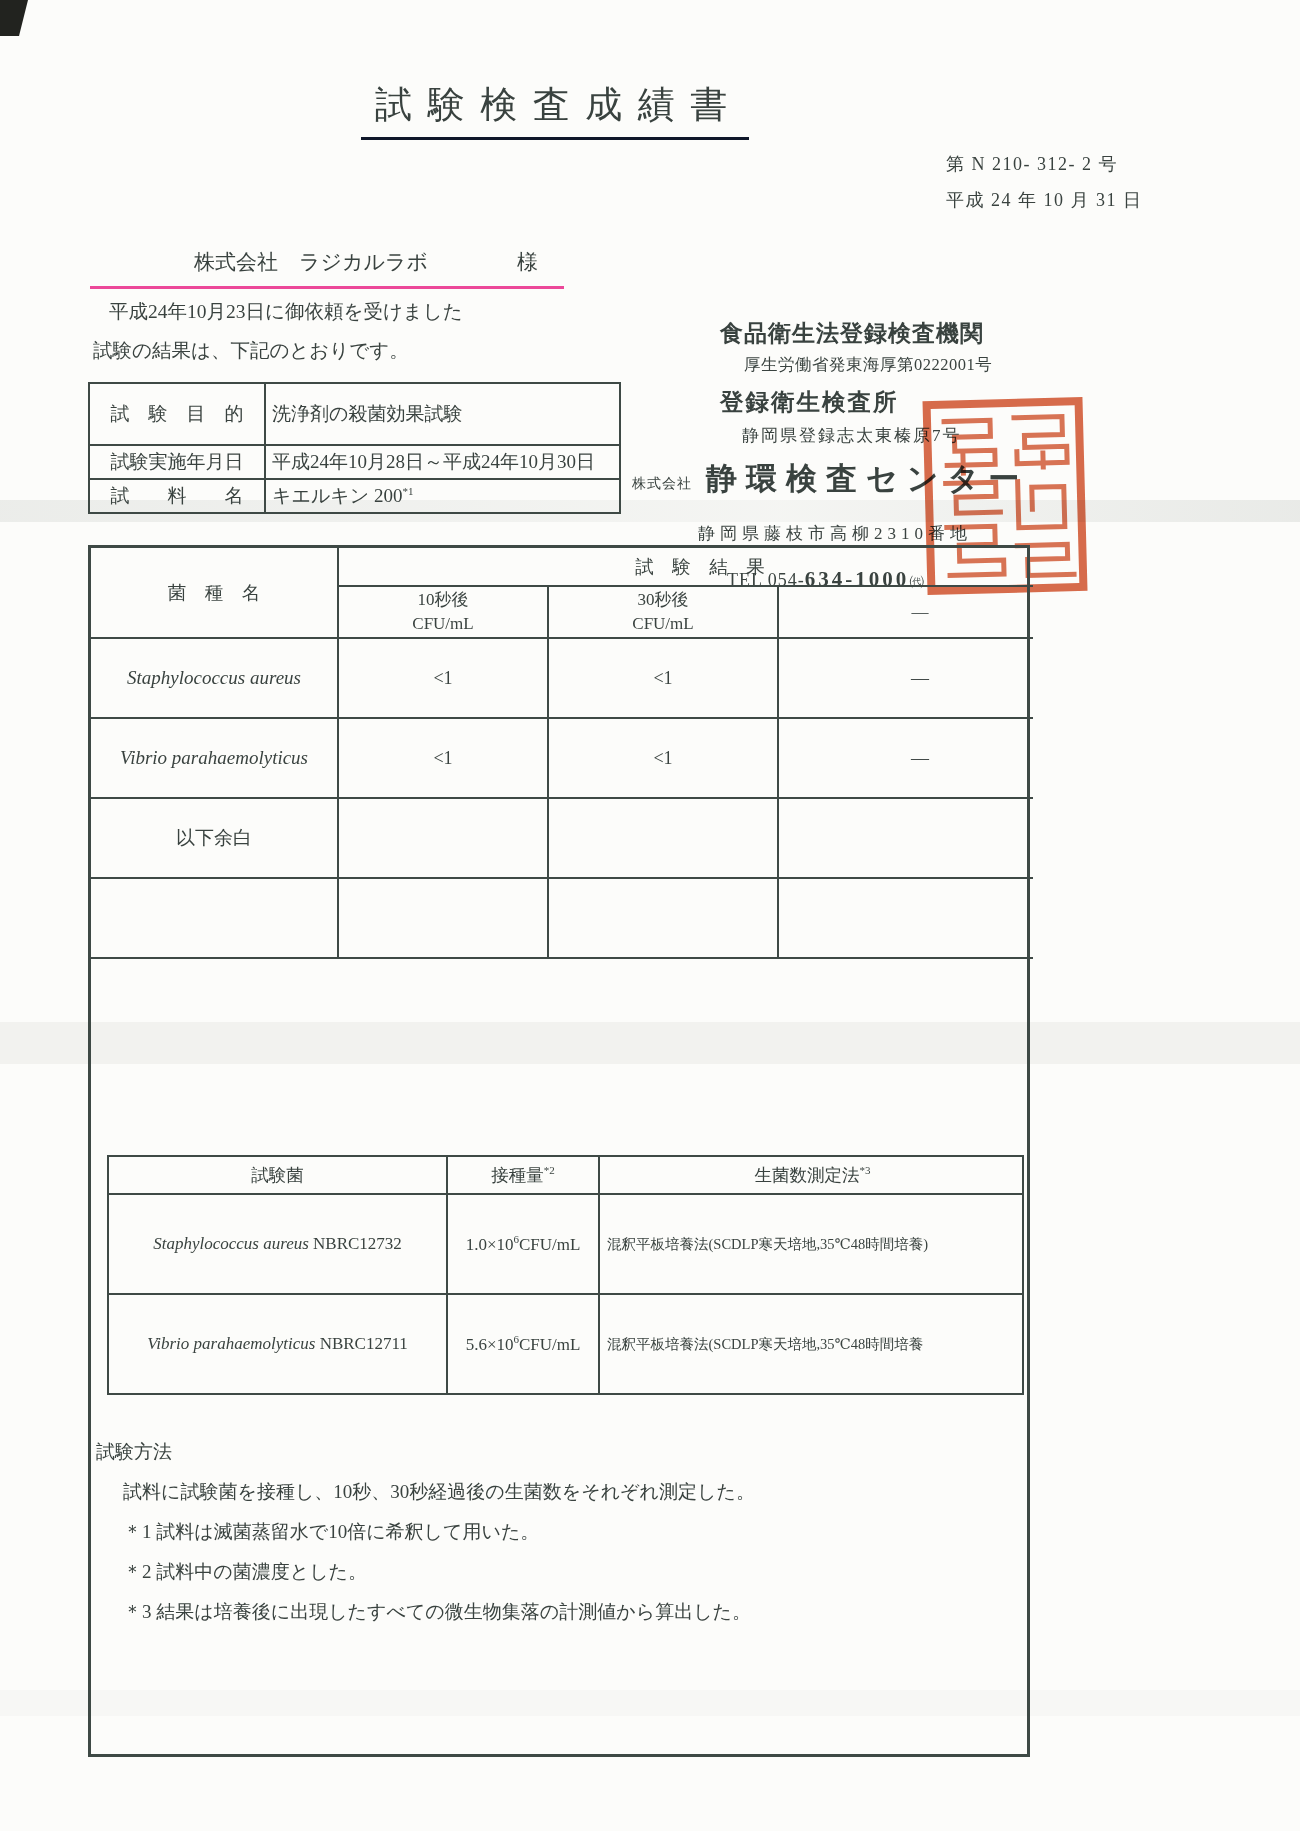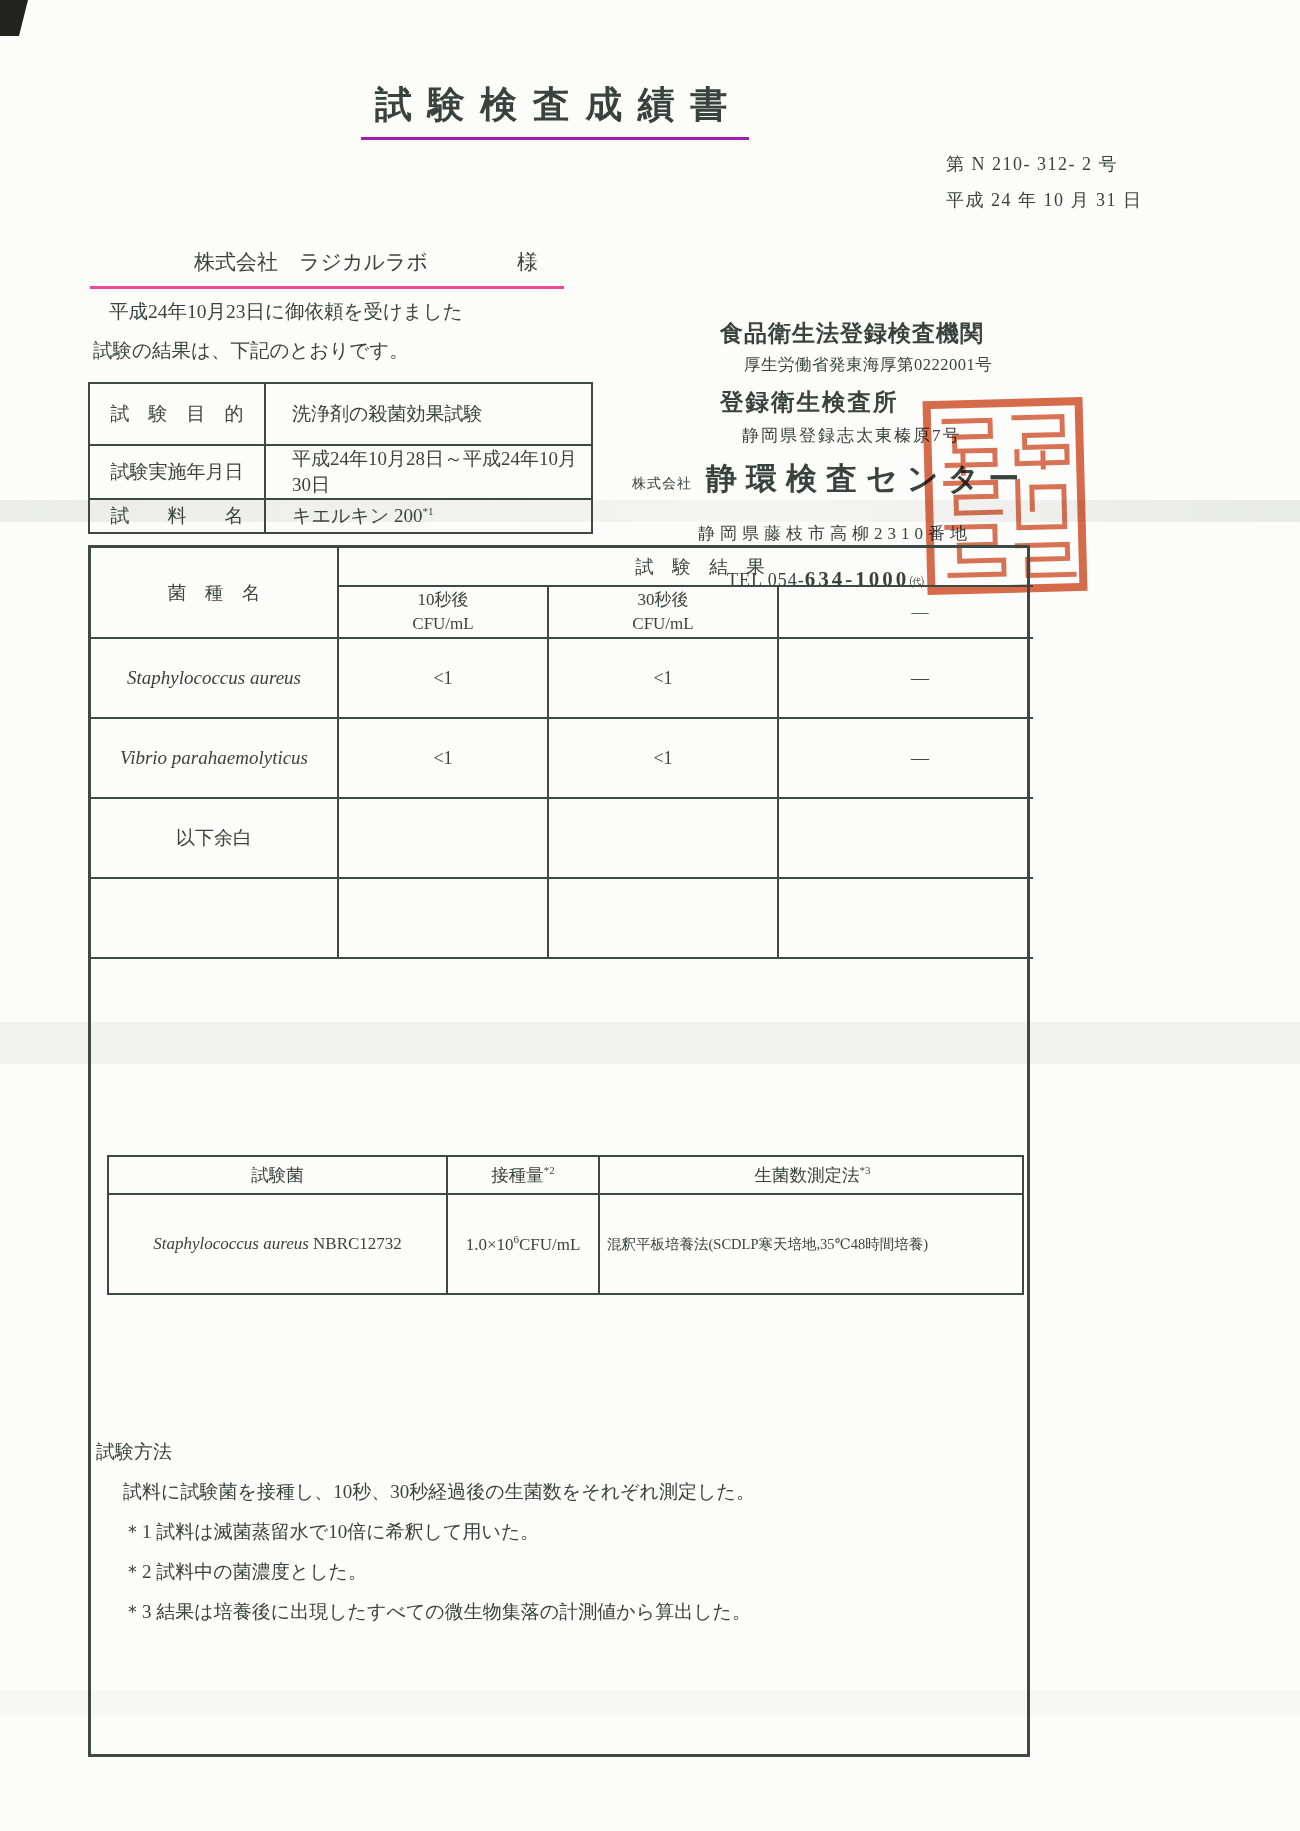--- a/index.html
+++ b/index.html
@@ -14,22 +14,22 @@
   }
   
   .corner-artifact { position:absolute; top:0; left:0; width:28px; height:36px; background:#22231f;
     clip-path:polygon(0 0,100% 0,68% 100%,0 100%); }
   .scan-band { position:absolute; left:0; width:100%; pointer-events:none; }
   .band1 { top:500px; height:22px; background:linear-gradient(90deg, rgba(176,182,176,.22), rgba(176,182,176,.10) 60%, rgba(176,182,176,.25)); }
   .band2 { top:1022px; height:42px; background:rgba(190,195,188,.16); }
   .band3 { top:1690px; height:26px; background:rgba(190,195,188,.08); }
 
   .doc-title-wrap { position:absolute; top:80px; left:0; width:1110px; text-align:center; }
-  .doc-title { display:inline-block; font-size:37px; font-weight:bold; letter-spacing:.42em;
-    padding:0 6px 7px 14px; border-bottom:3px solid #a21caf; }
+  .doc-title { display:inline-block; font-size:37px; font-weight:normal; letter-spacing:.42em;
+    padding:0 6px 7px 14px; border-bottom:3px solid #0f172a; }
 
   .doc-number { position:absolute; top:152px; left:946px; font-size:18px; letter-spacing:1.5px; }
   .doc-date   { position:absolute; top:188px; left:946px; font-size:18px; letter-spacing:1.5px; }
 
   .addressee { position:absolute; top:248px; left:90px; width:474px; border-bottom:3px solid #ec4899;
     padding:0 26px 10px 104px; display:flex; justify-content:space-between; font-size:21px; }
 
   .intro { position:absolute; top:292px; left:93px; font-size:19.5px; line-height:39px; }
   .intro .indent { padding-left:16px; }
 
@@ -46,21 +46,21 @@
   .issuer-tel .tel-strong { font-size:21px; font-weight:bold; letter-spacing:3px; }
   .issuer-tel .tel-suffix { font-size:15px; }
 
   .seal { position:absolute; top:398px; left:924px; width:162px; height:196px;
     transform:rotate(-1.5deg); mix-blend-mode:multiply; opacity:.92; }
 
   
   .info-table { position:absolute; top:382px; left:88px; border-collapse:collapse; table-layout:fixed; }
   .info-table td { border:2.5px solid #3e4945; font-size:19px; vertical-align:middle; }
   .info-table .lbl { width:176px; text-align:center; }
-  .info-table .val { width:327px; padding-left:26px;margin-left:18px; }
+  .info-table .val { width:355px; padding-left:6px;margin-left:18px; }
   .info-table tr:nth-child(1) td { height:62px;font-family:Liberation Mono, monospace; }
   .info-table tr:nth-child(2) td { height:34px; }
   .info-table tr:nth-child(3) td { height:34px; }
   sup { font-size:11px; }
 
   
   .lower-box { position:absolute; top:545px; left:88px; width:942px; height:1212px; border:3px solid #3e4945; }
 
   .results-table { position:absolute; top:0; left:0; width:100%; border-collapse:collapse; table-layout:fixed; }
   .results-table td { border:2px solid #3e4945; text-align:center; vertical-align:middle; font-size:18px; }
@@ -215,20 +215,25 @@
           <tr class="hdr">
         <td class="c1">試験菌</td>
         <td class="c2"><span>接種量</span><sup>*2</sup></td>
         <td class="c3" style="text-align:center"><span>生菌数測定法</span><sup>*3</sup></td>
       </tr>
       <tr class="datarow">
         <td class="c1"><span class="sp-italic">Staphylococcus aureus</span><span> NBRC12732</span></td>
         <td class="c2"><span>1.0×10</span><sup>6</sup><span>CFU/mL</span></td>
         <td class="c3">混釈平板培養法(SCDLP寒天培地,35℃48時間培養)</td>
       </tr>
+      <tr class="datarow">
+        <td class="c1"><span class="sp-italic">Vibrio parahaemolyticus</span><span> NBRC12711</span></td>
+        <td class="c2"><span>5.6×10</span><sup>6</sup><span>CFU/mL</span></td>
+        <td class="c3">混釈平板培養法(SCDLP寒天培地,35℃48時間培養</td>
+      </tr>
     </tbody>
       </table>
 
     <div class="method">
       <div>試験方法</div>
       <div class="m-lines">
         <div>試料に試験菌を接種し、10秒、30秒経過後の生菌数をそれぞれ測定した。</div>
         <div>＊1 試料は滅菌蒸留水で10倍に希釈して用いた。</div>
         <div>＊2 試料中の菌濃度とした。</div>
         <div>＊3 結果は培養後に出現したすべての微生物集落の計測値から算出した。</div>

